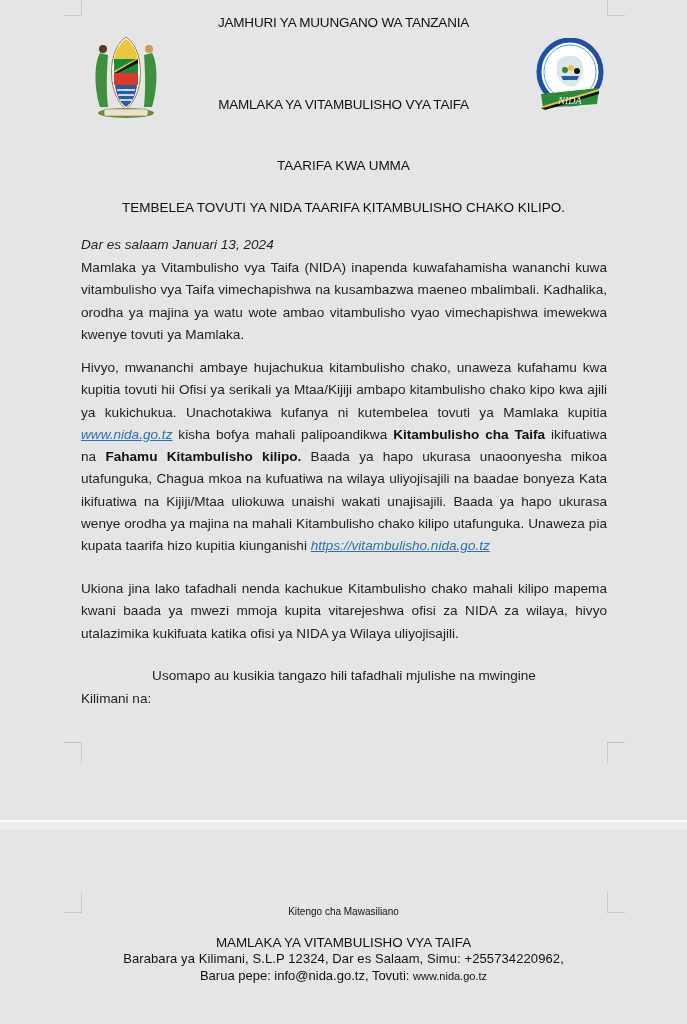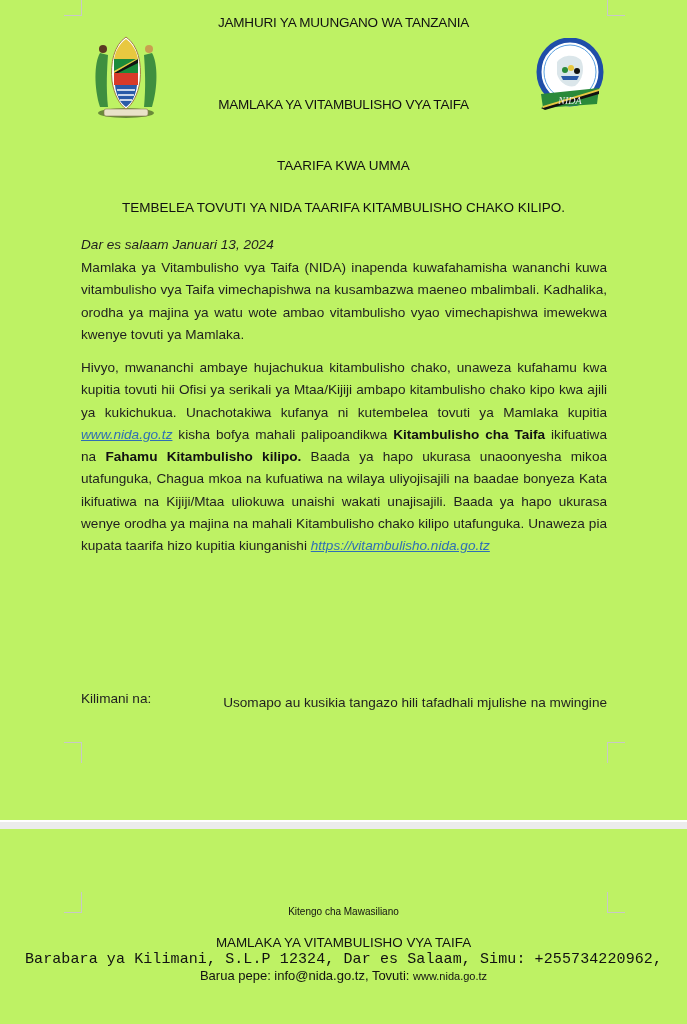--- a/index.html
+++ b/index.html
@@ -1,20 +1,20 @@
 <!DOCTYPE html>
 <html><head>
   <meta charset="utf-8">
   <style>
     html, body { margin: 0; padding: 0; background: #ffffff; }
     body {
       width: 687px; height: 1024px; position: relative; overflow: hidden;
       font-family: "Liberation Sans", sans-serif; color: #1a1a1a;
     }
-    .page { position: absolute; left: 0; width: 687px; background: #bef264; }
+    .page { position: absolute; left: 0; width: 687px; background: #e5e5e5; }
     .page1 { top: 0; height: 820px; }
     .page-gap { position: absolute; left: 0; top: 822px; width: 687px; height: 7px; background: #ececec; }
     .page2 { top: 829px; height: 195px; }
 
     .corner { position: absolute; width: 17px; height: 20px; border-color: #c8c8c8; border-style: solid; border-width: 0; }
     .c-tl { left: 64px; top: -5px; border-right-width: 1px; border-bottom-width: 1px; }
     .c-tr { left: 607px; top: -5px; border-left-width: 1px; border-bottom-width: 1px; width: 17px; }
     .c-bl { left: 64px; top: 742px; border-right-width: 1px; border-top-width: 1px; }
     .c-br { left: 607px; top: 742px; border-left-width: 1px; border-top-width: 1px; }
     .c2-bl { left: 64px; top: 63px; border-right-width: 1px; border-bottom-width: 1px; }
@@ -36,30 +36,30 @@
     .t2 { top: 200px; }
 
     .body-text {
       position: absolute; left: 81px; width: 526px;
       font-size: 13.6px; line-height: 22.3px; color: #1f1f1f; text-align: justify;
     }
     .dateline { top: 234px; font-style: italic; text-align: left; }
     .p1 { top: 257px; }
     .p2 { top: 357px; }
     .p3 { top: 578px; }
-    .p4 { top: 692px; text-align: right; }
+    .p4 { top: 665px; text-align: center; }
     .p5 { top: 688px; text-align: left; }
     .body-text p { margin: 0; }
     .link { color: #2f6fb5; font-style: italic; text-decoration: underline; }
     b { font-weight: bold; color: #111; }
 
     .foot { position: absolute; left: 0; width: 687px; text-align: center; color: #111; }
     .f1 { top: 77px; font-size: 10px; }
     .f2 { top: 106px; font-size: 13.4px; }
-    .f3 { top: 122px; font-size: 15px; letter-spacing: 0.1px; font-family: Liberation Mono, monospace; }
+    .f3 { top: 122px; font-size: 13px; letter-spacing: 0.1px; }
     .f4 { top: 139px; font-size: 13px; }
     .small { font-size: 11px; }
   </style>
 </head>
 <body>
 
 <div class="page page1">
   <div class="corner c-tl"></div>
   <div class="corner c-tr"></div>
 
@@ -103,20 +103,23 @@
   <div class="body-text dateline">Dar es salaam Januari 13, 2024</div>
 
   <div class="body-text p1">
     <p>Mamlaka ya Vitambulisho vya Taifa (NIDA) inapenda kuwafahamisha wananchi kuwa vitambulisho vya Taifa vimechapishwa na kusambazwa maeneo mbalimbali. Kadhalika, orodha ya majina ya watu wote ambao vitambulisho vyao vimechapishwa imewekwa kwenye tovuti ya Mamlaka.</p>
   </div>
 
   <div class="body-text p2">
     <p><span>Hivyo, mwananchi ambaye hujachukua kitambulisho chako, unaweza kufahamu kwa kupitia tovuti hii Ofisi ya serikali ya Mtaa/Kijiji ambapo kitambulisho chako kipo kwa ajili ya kukichukua. Unachotakiwa kufanya ni kutembelea tovuti ya Mamlaka kupitia </span><a class="link">www.nida.go.tz</a><span> kisha bofya mahali palipoandikwa </span><b>Kitambulisho cha Taifa</b><span> ikifuatiwa na </span><b>Fahamu Kitambulisho kilipo.</b><span> Baada ya hapo ukurasa unaoonyesha mikoa utafunguka, Chagua mkoa na kufuatiwa na wilaya uliyojisajili na baadae bonyeza Kata ikifuatiwa na Kijiji/Mtaa uliokuwa unaishi wakati unajisajili. Baada ya hapo ukurasa wenye orodha ya majina na mahali Kitambulisho chako kilipo utafunguka. Unaweza pia kupata taarifa hizo kupitia kiunganishi </span><a class="link">https://vitambulisho.nida.go.tz</a></p>
   </div>
 
+  <div class="body-text p3">
+    <p>Ukiona jina lako tafadhali nenda kachukue Kitambulisho chako mahali kilipo mapema kwani baada ya mwezi mmoja kupita vitarejeshwa ofisi za NIDA za wilaya, hivyo utalazimika kukifuata katika ofisi ya NIDA ya Wilaya uliyojisajili.</p>
+  </div>
 
   <div class="body-text p4">Usomapo au kusikia tangazo hili tafadhali mjulishe na mwingine</div>
   <div class="body-text p5">Kilimani na:</div>
 
   <div class="corner c-bl"></div>
   <div class="corner c-br"></div>
 </div>
 
 <div class="page-gap"></div>
 

